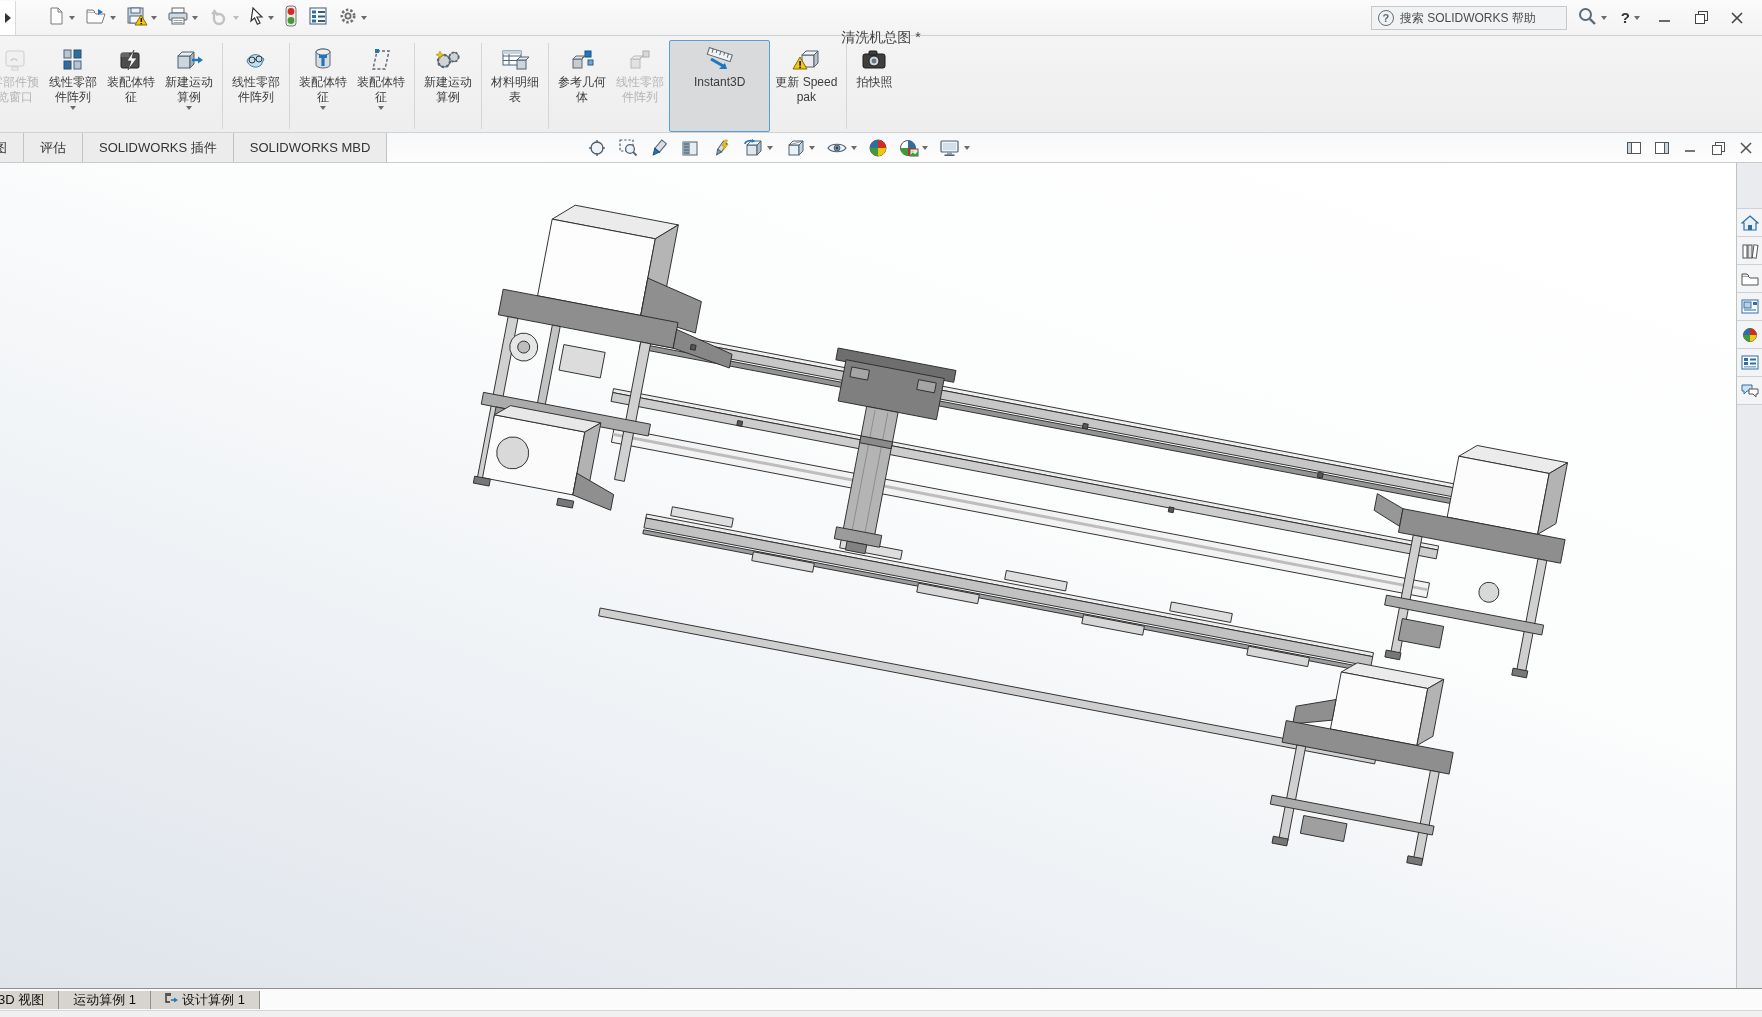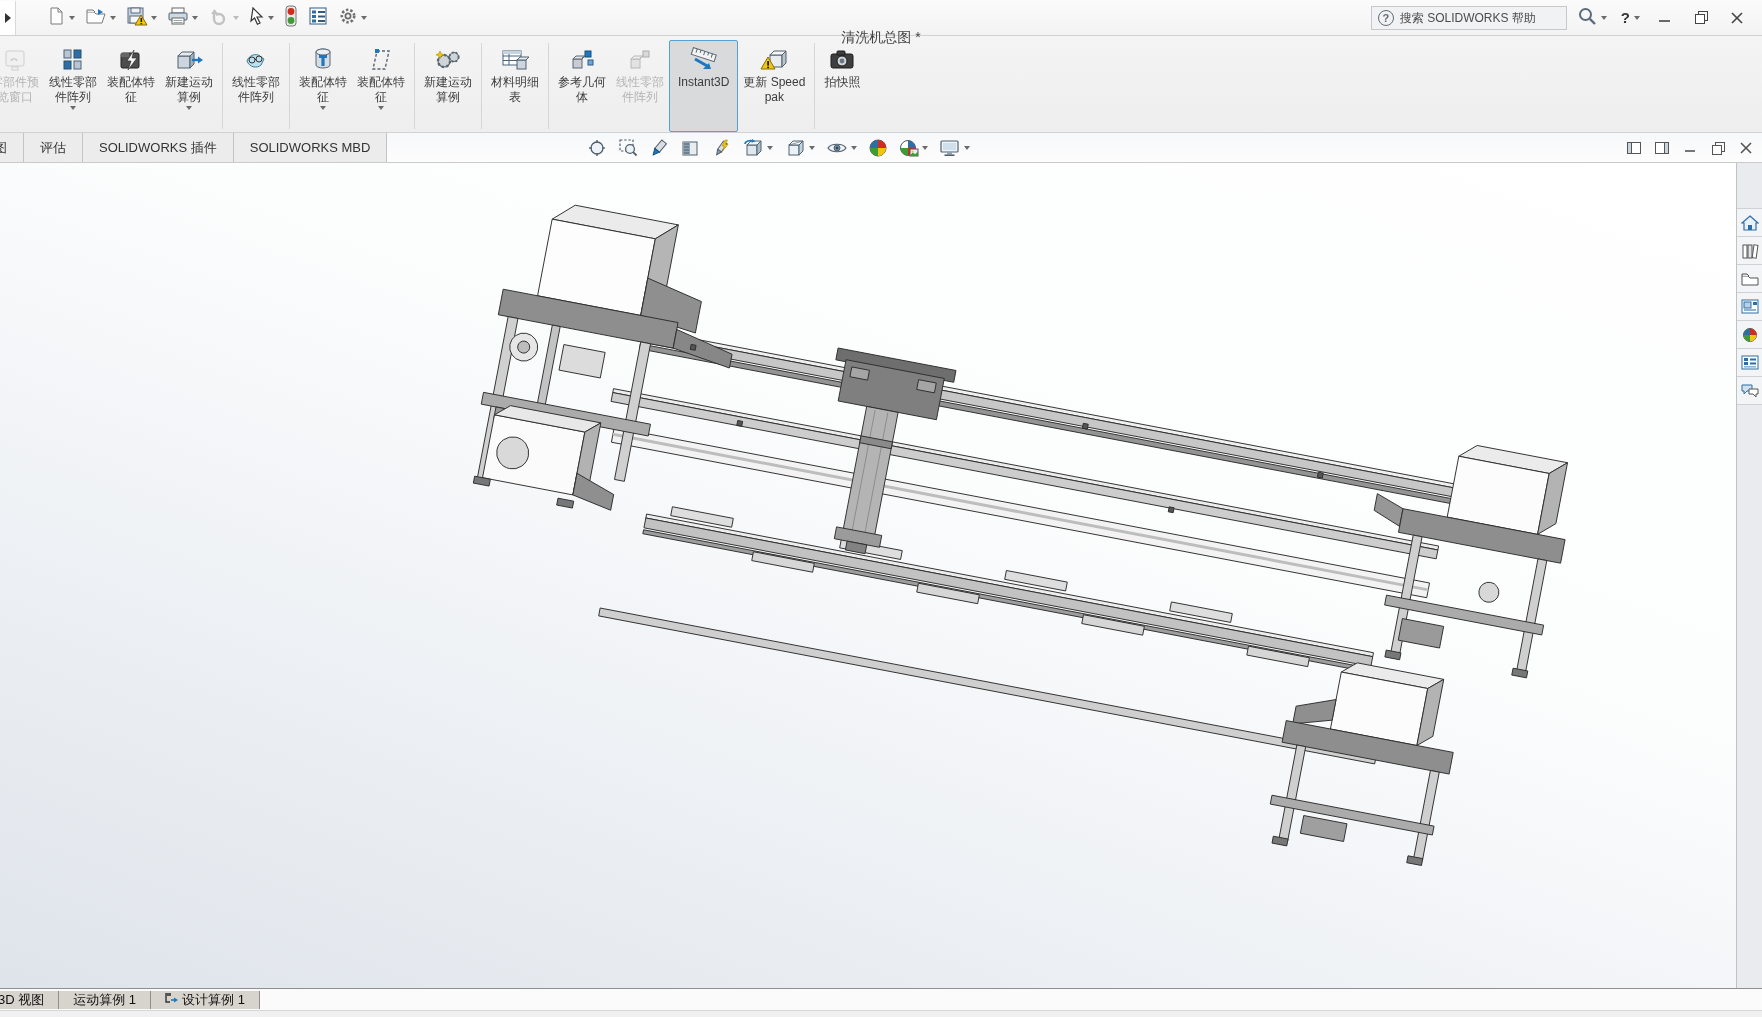--- a/index.html
+++ b/index.html
@@ -35,21 +35,21 @@
   .ribbon { height:97px; background:linear-gradient(#f4f4f5,#eeeeef); border-bottom:1px solid #d2d2d2;
     display:flex; align-items:stretch; padding-top:4px; }
   .rbtn { display:flex; flex-direction:column; align-items:center; justify-content:flex-start;
     padding:5px 3px 2px; min-width:46px; border-radius:2px; }
   .rbtn .ric { height:30px; display:flex; align-items:center; justify-content:center; }
   .rbtn .rlabel { font-size:12px; line-height:15px; text-align:center; color:#3c3c3c;
     max-width:52px; word-break:break-all; }
   .rbtn .rcaret { margin-top:1px; }
   .rbtn.disabled .rlabel { color:#b4b4b4; }
   .rbtn.disabled .ric { opacity:.4; filter:grayscale(1); }
-  .rbtn.active { background:#d9dadb; border:1px solid #58a0cf; padding:4px 8px 2px; }
+  .rbtn.active { background:#d9dadb; border:1px solid #58a0cf; padding:4px 24px 2px; }
   .rbtn.cutleft { margin-left:-14px; }
   .rsep { width:1px; background:#d6d6d6; margin:3px 4px; }
   .rbtn.wide .rlabel { max-width:66px; }
 
   
   .cmdrow { position:relative; height:30px; background:#f0f0f1; border-bottom:1px solid #cacaca;
     display:flex; align-items:stretch; }
   .ctab { display:flex; align-items:center; padding:0 16px; font-size:13px; color:#333;
     border-right:1px solid #c3c3c3; background:#ececed; }
   .ctab.cutleft { margin-left:-12px; padding-left:6px; }

